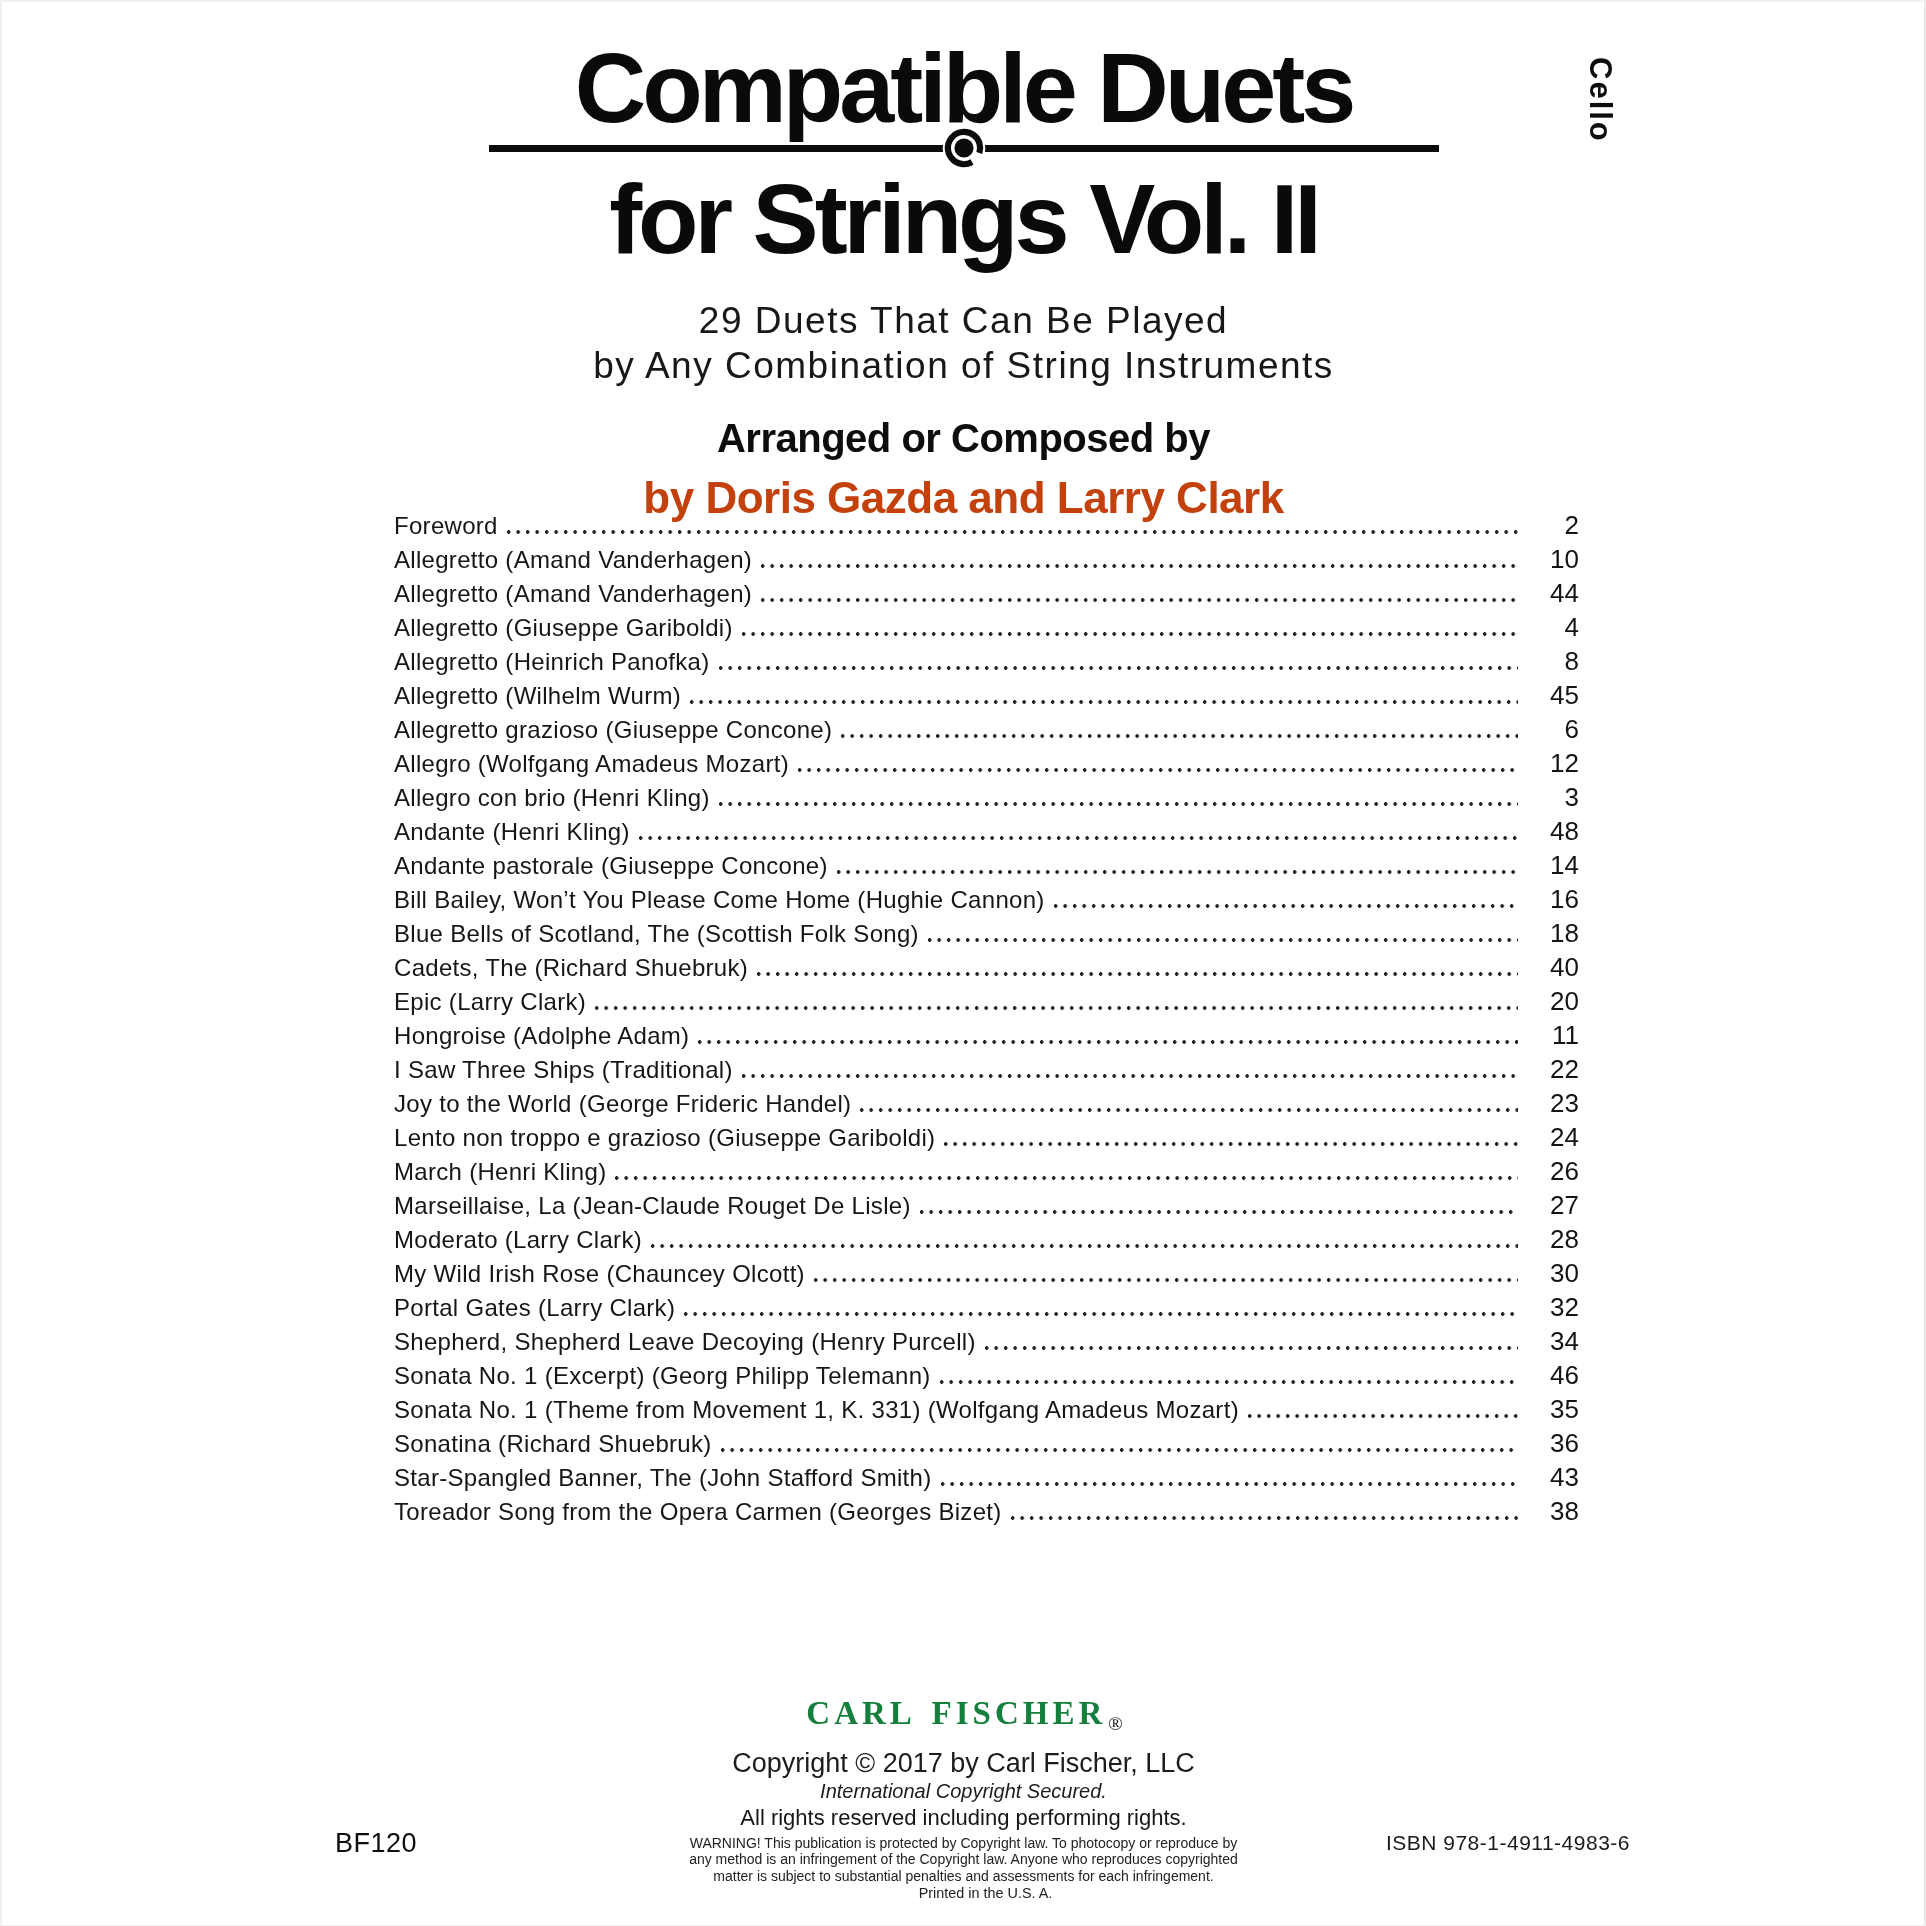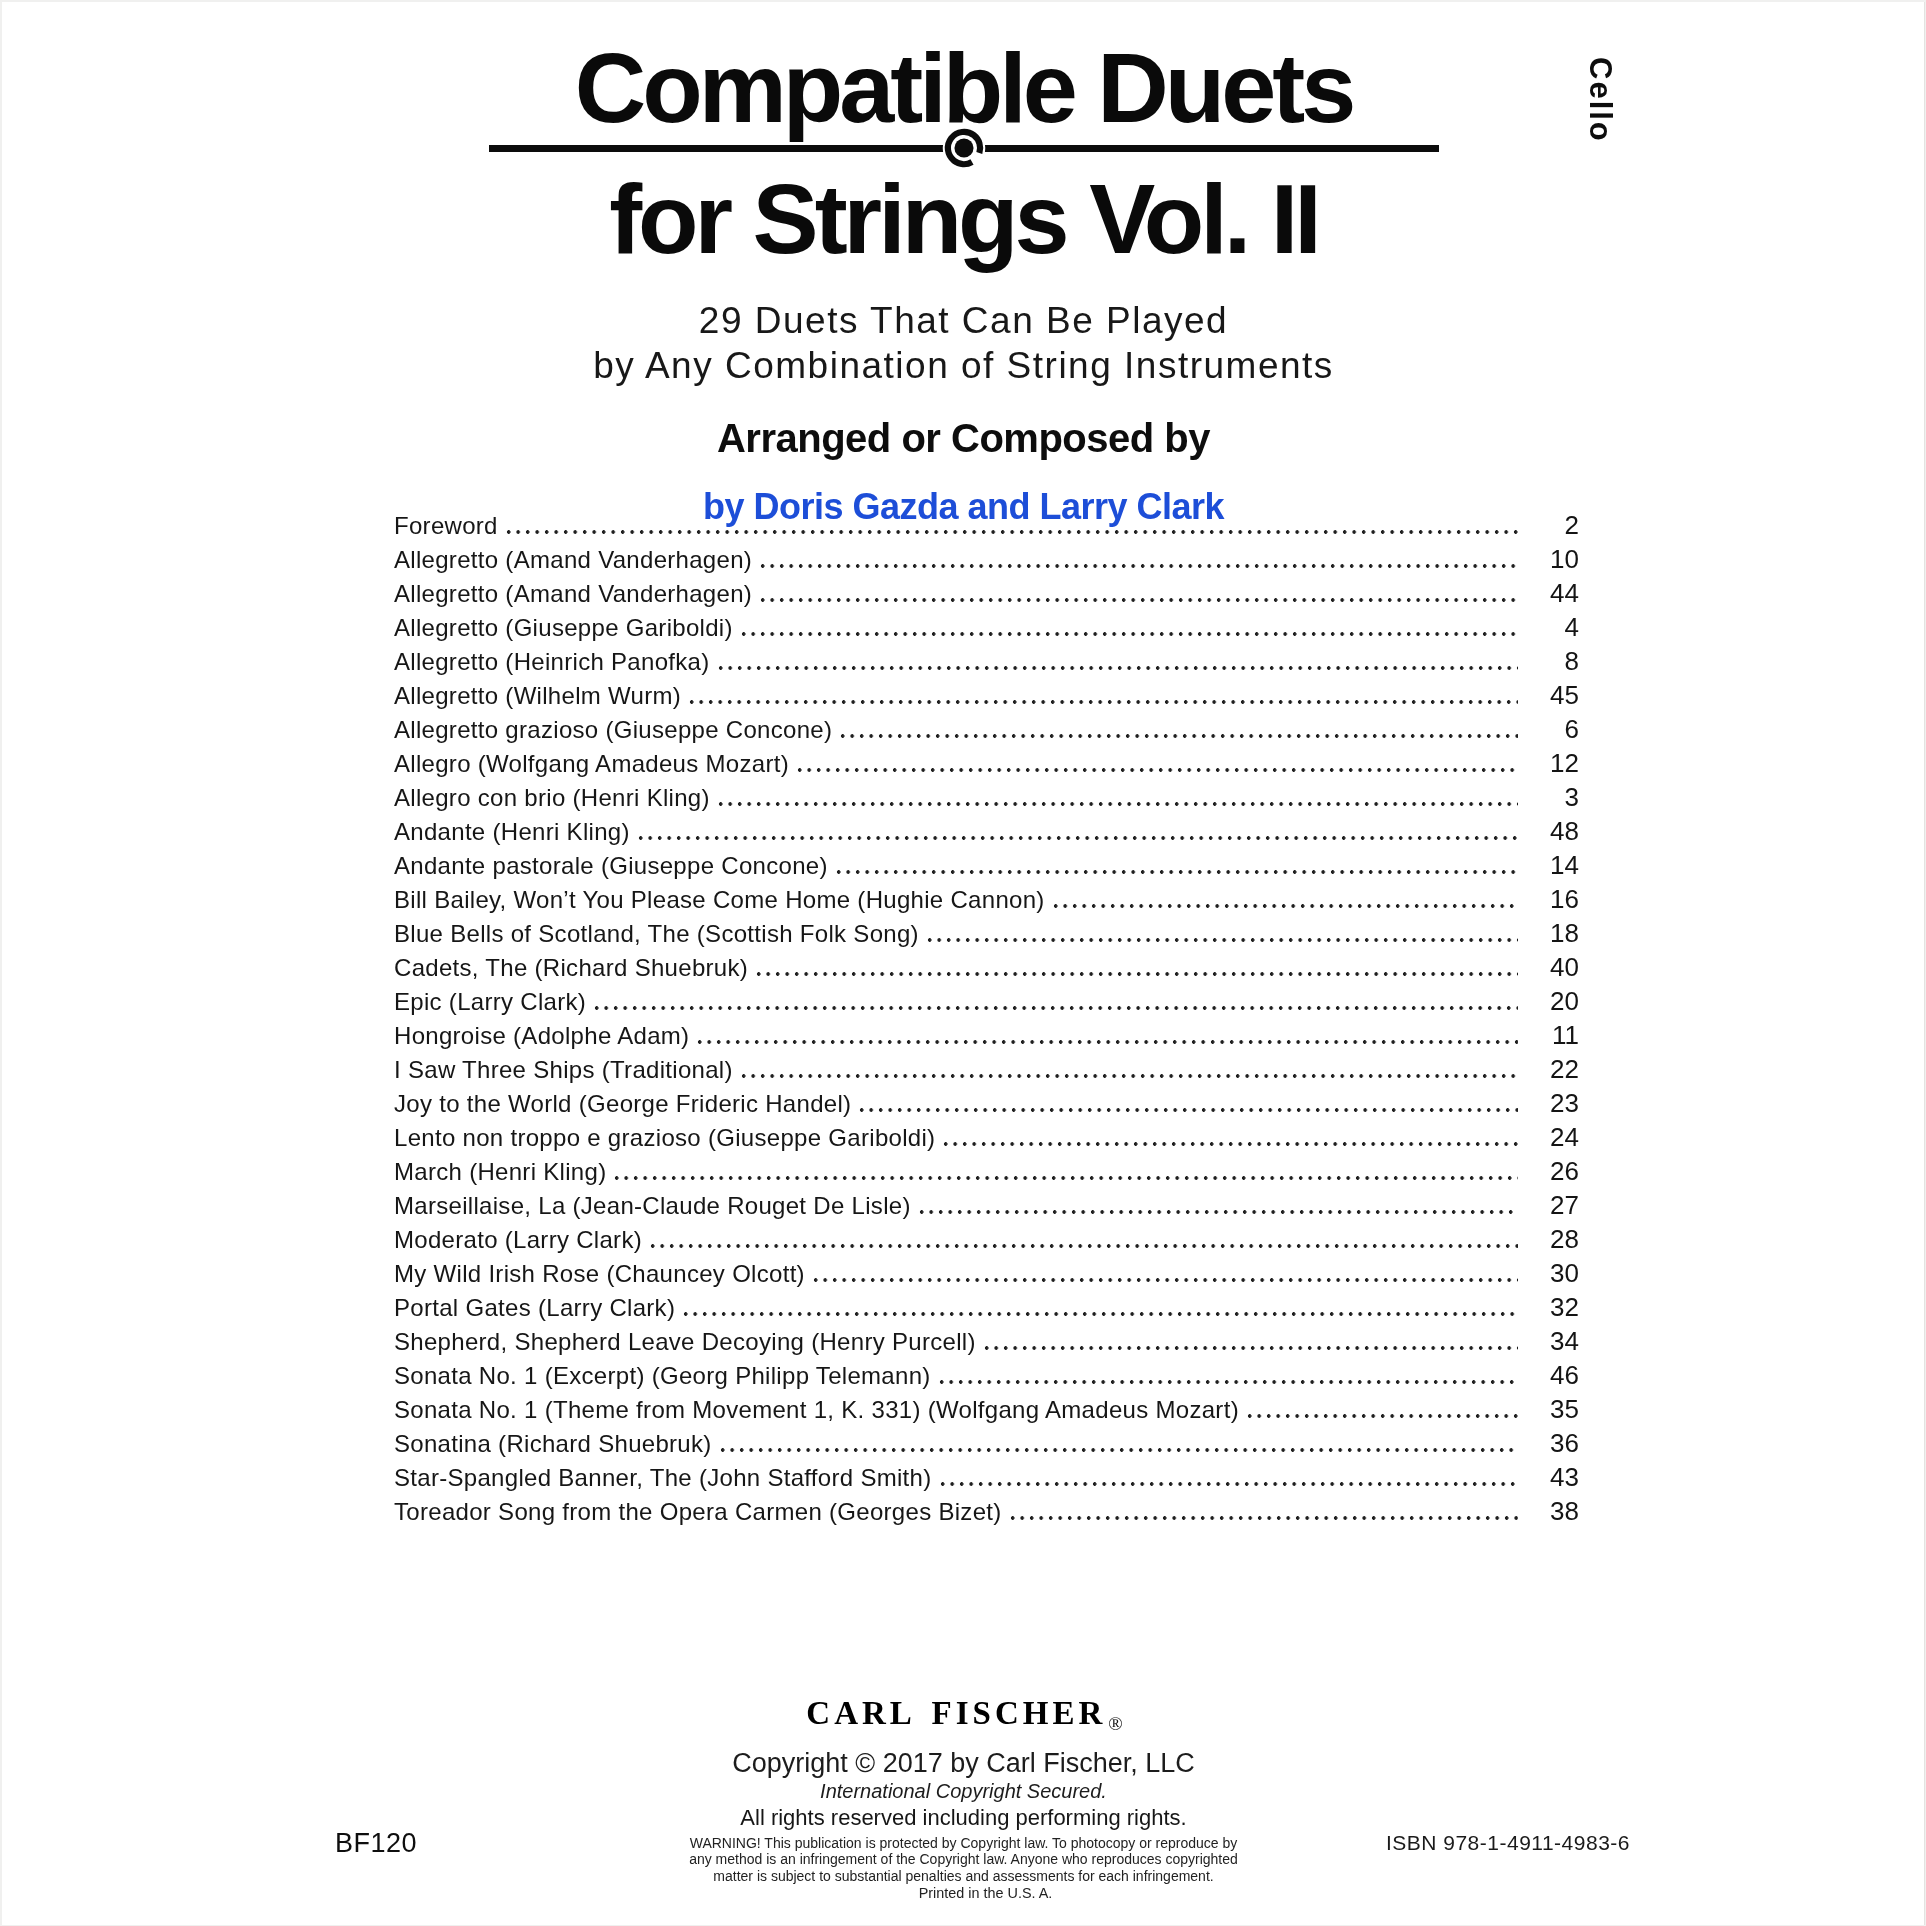--- a/index.html
+++ b/index.html
@@ -37,21 +37,21 @@
   .emblem{
     position:absolute;left:50%;top:3px;transform:translate(-50%,-50%);
     width:44px;height:53px;
   }
   .title-line.second{margin-top:16px;}
   .subtitle{
     margin-top:30px;font-size:37px;letter-spacing:1.5px;line-height:1.22;
     color:#181818;
   }
   .credit1{margin-top:28px;font-size:40px;font-weight:bold;letter-spacing:-0.5px;color:#0d0d0d;}
-  .credit2{margin-top:25px;font-size:36px;font-weight:bold;letter-spacing:-0.5px;color:#1d4ed8;}
+  .credit2{margin-top:12px;font-size:44px;font-weight:bold;letter-spacing:-0.5px;color:#c2410c;}
   
   .toc{
     position:absolute;left:394px;right:348px;top:507px;
   }
   .toc-row{
     display:flex;align-items:flex-end;
     height:34px;
   }
   .toc-entry-title{
     font-size:24px;letter-spacing:0.3px;color:#161616;white-space:nowrap;
@@ -66,21 +66,21 @@
     width:51px;text-align:right;font-size:26px;color:#141414;
     padding-bottom:0px;white-space:nowrap;
   }
   
   .publisher{
     position:absolute;top:1685px;left:0;width:100%;text-align:center;
   }
   .cf-logo{
     font-family:"Liberation Serif",serif;font-weight:bold;
     font-variant:small-caps;text-transform:lowercase;
-    font-size:47px;letter-spacing:4px;color:#000000;line-height:1;margin-top:47px;
+    font-size:47px;letter-spacing:4px;color:#15803d;line-height:1;margin-top:47px;
   }
   .cf-reg{
     font-family:"Liberation Serif",serif;font-size:19px;font-weight:normal;
     font-variant:normal;position:relative;top:6px;left:2px;letter-spacing:0;
   }
   .pub-copyright{margin-top:16px;font-size:27px;color:#1c1c1c;}
   .pub-intl{font-style:italic;font-size:20px;margin-top:1px;color:#1c1c1c;}
   .pub-rights{font-size:22px;margin-top:2px;color:#161616;}
   .pub-warning{font-size:14px;line-height:16.3px;margin-top:4px;color:#222;}
   .pub-printed{font-size:14.4px;margin-top:1px;color:#222;padding-left:44px;}

